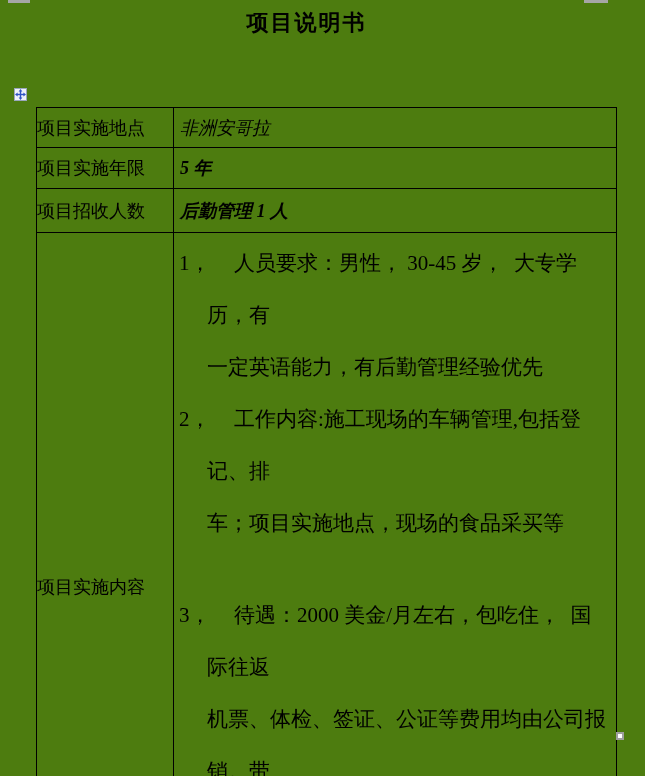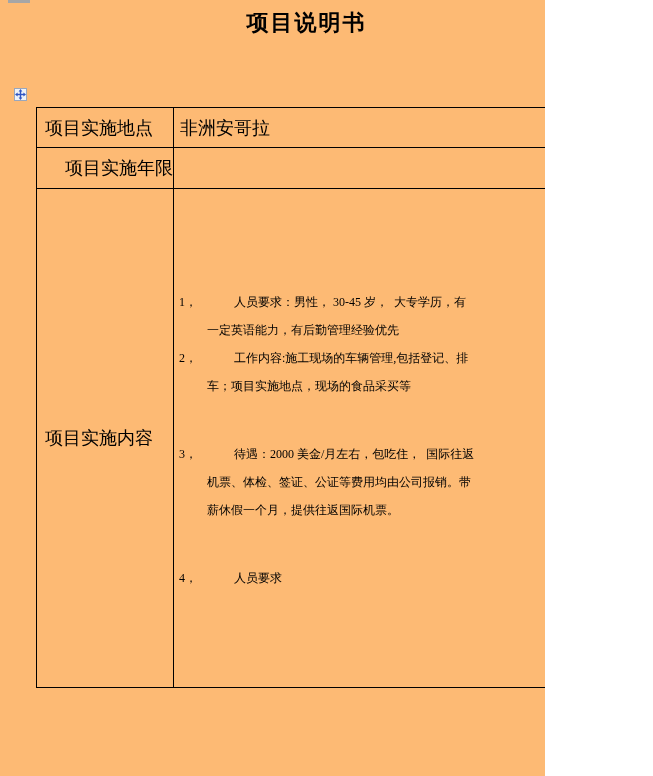--- a/index.html
+++ b/index.html
@@ -3,23 +3,23 @@
 <meta charset="utf-8">
 <style>
   * { margin: 0; padding: 0; box-sizing: border-box; }
   html, body { background: #ffffff; }
   body {
     font-family: "Liberation Serif", "DejaVu Serif", serif;
     color: #000;
   }
   .page {
     position: relative;
-    width: 545px;
+    width: 645px;
     height: 776px;
-    background: #fdba74;
+    background: #4d7c0f;
     overflow: hidden;
   }
   .edge-mark {
     position: absolute;
     top: 0;
     height: 3px;
     background: #a6a6a6;
   }
   .edge-mark.left  { left: 8px;   width: 22px; }
   .edge-mark.right { left: 584px; width: 24px; }
@@ -59,41 +59,42 @@
     table-layout: fixed;
     font-size: 18px;
   }
   table.doc-table td {
     border: 1px solid #000;
     vertical-align: middle;
     overflow: hidden;
   }
   td.label-cell {
     width: 137px;
-    padding-left: 8px;
+    padding-left: 0;
     margin-left: 30px;
   }
   td.value-cell {
     padding-left: 6px;
+    font-style: italic;
   }
   tr.r1 { height: 40px; }
-  tr.r2 { height: 41px; text-align: right; }
+  tr.r2 { height: 41px; }
   tr.r3 { height: 44px; }
   tr.r4 { height: 499px; }
   tr.r2 td.value-cell, tr.r3 td.value-cell { font-weight: bold; }
 
   td.content-cell {
     vertical-align: top;
     padding: 4px 4px 0 5px;
   }
   .paras p {
     padding-left: 28px;
     text-indent: -28px;
-    line-height: 28px;
-    font-size: 12px;
+    line-height: 52px;
+    font-size: 21px;
   }
   .paras p .num {
     display: inline-block;
     width: 55px;
     text-indent: 0;
   }
   .paras p .ptext {
     white-space: pre-wrap;
   }
   .paras p.blank { height: 40px; }
@@ -143,20 +144,28 @@
       </td>
     </tr>
     <tr class="r2">
       <td class="label-cell">
         <span>项目实施年限</span>
       </td>
       <td class="value-cell">
         <span>5 年</span>
       </td>
     </tr>
+    <tr class="r3">
+      <td class="label-cell">
+        <span>项目招收人数</span>
+      </td>
+      <td class="value-cell">
+        <span>后勤管理 1 人</span>
+      </td>
+    </tr>
     <tr class="r4">
       <td class="label-cell">
         <span>项目实施内容</span>
       </td>
       <td class="content-cell">
         <div class="paras">
               <p><span class="num">1，</span><span class="ptext">人员要求：男性， 30-45 岁，  大专学历，有
 一定英语能力，有后勤管理经验优先</span></p>
               <p><span class="num">2，</span><span class="ptext">工作内容:施工现场的车辆管理,包括登记、排
 车；项目实施地点，现场的食品采买等</span></p>

